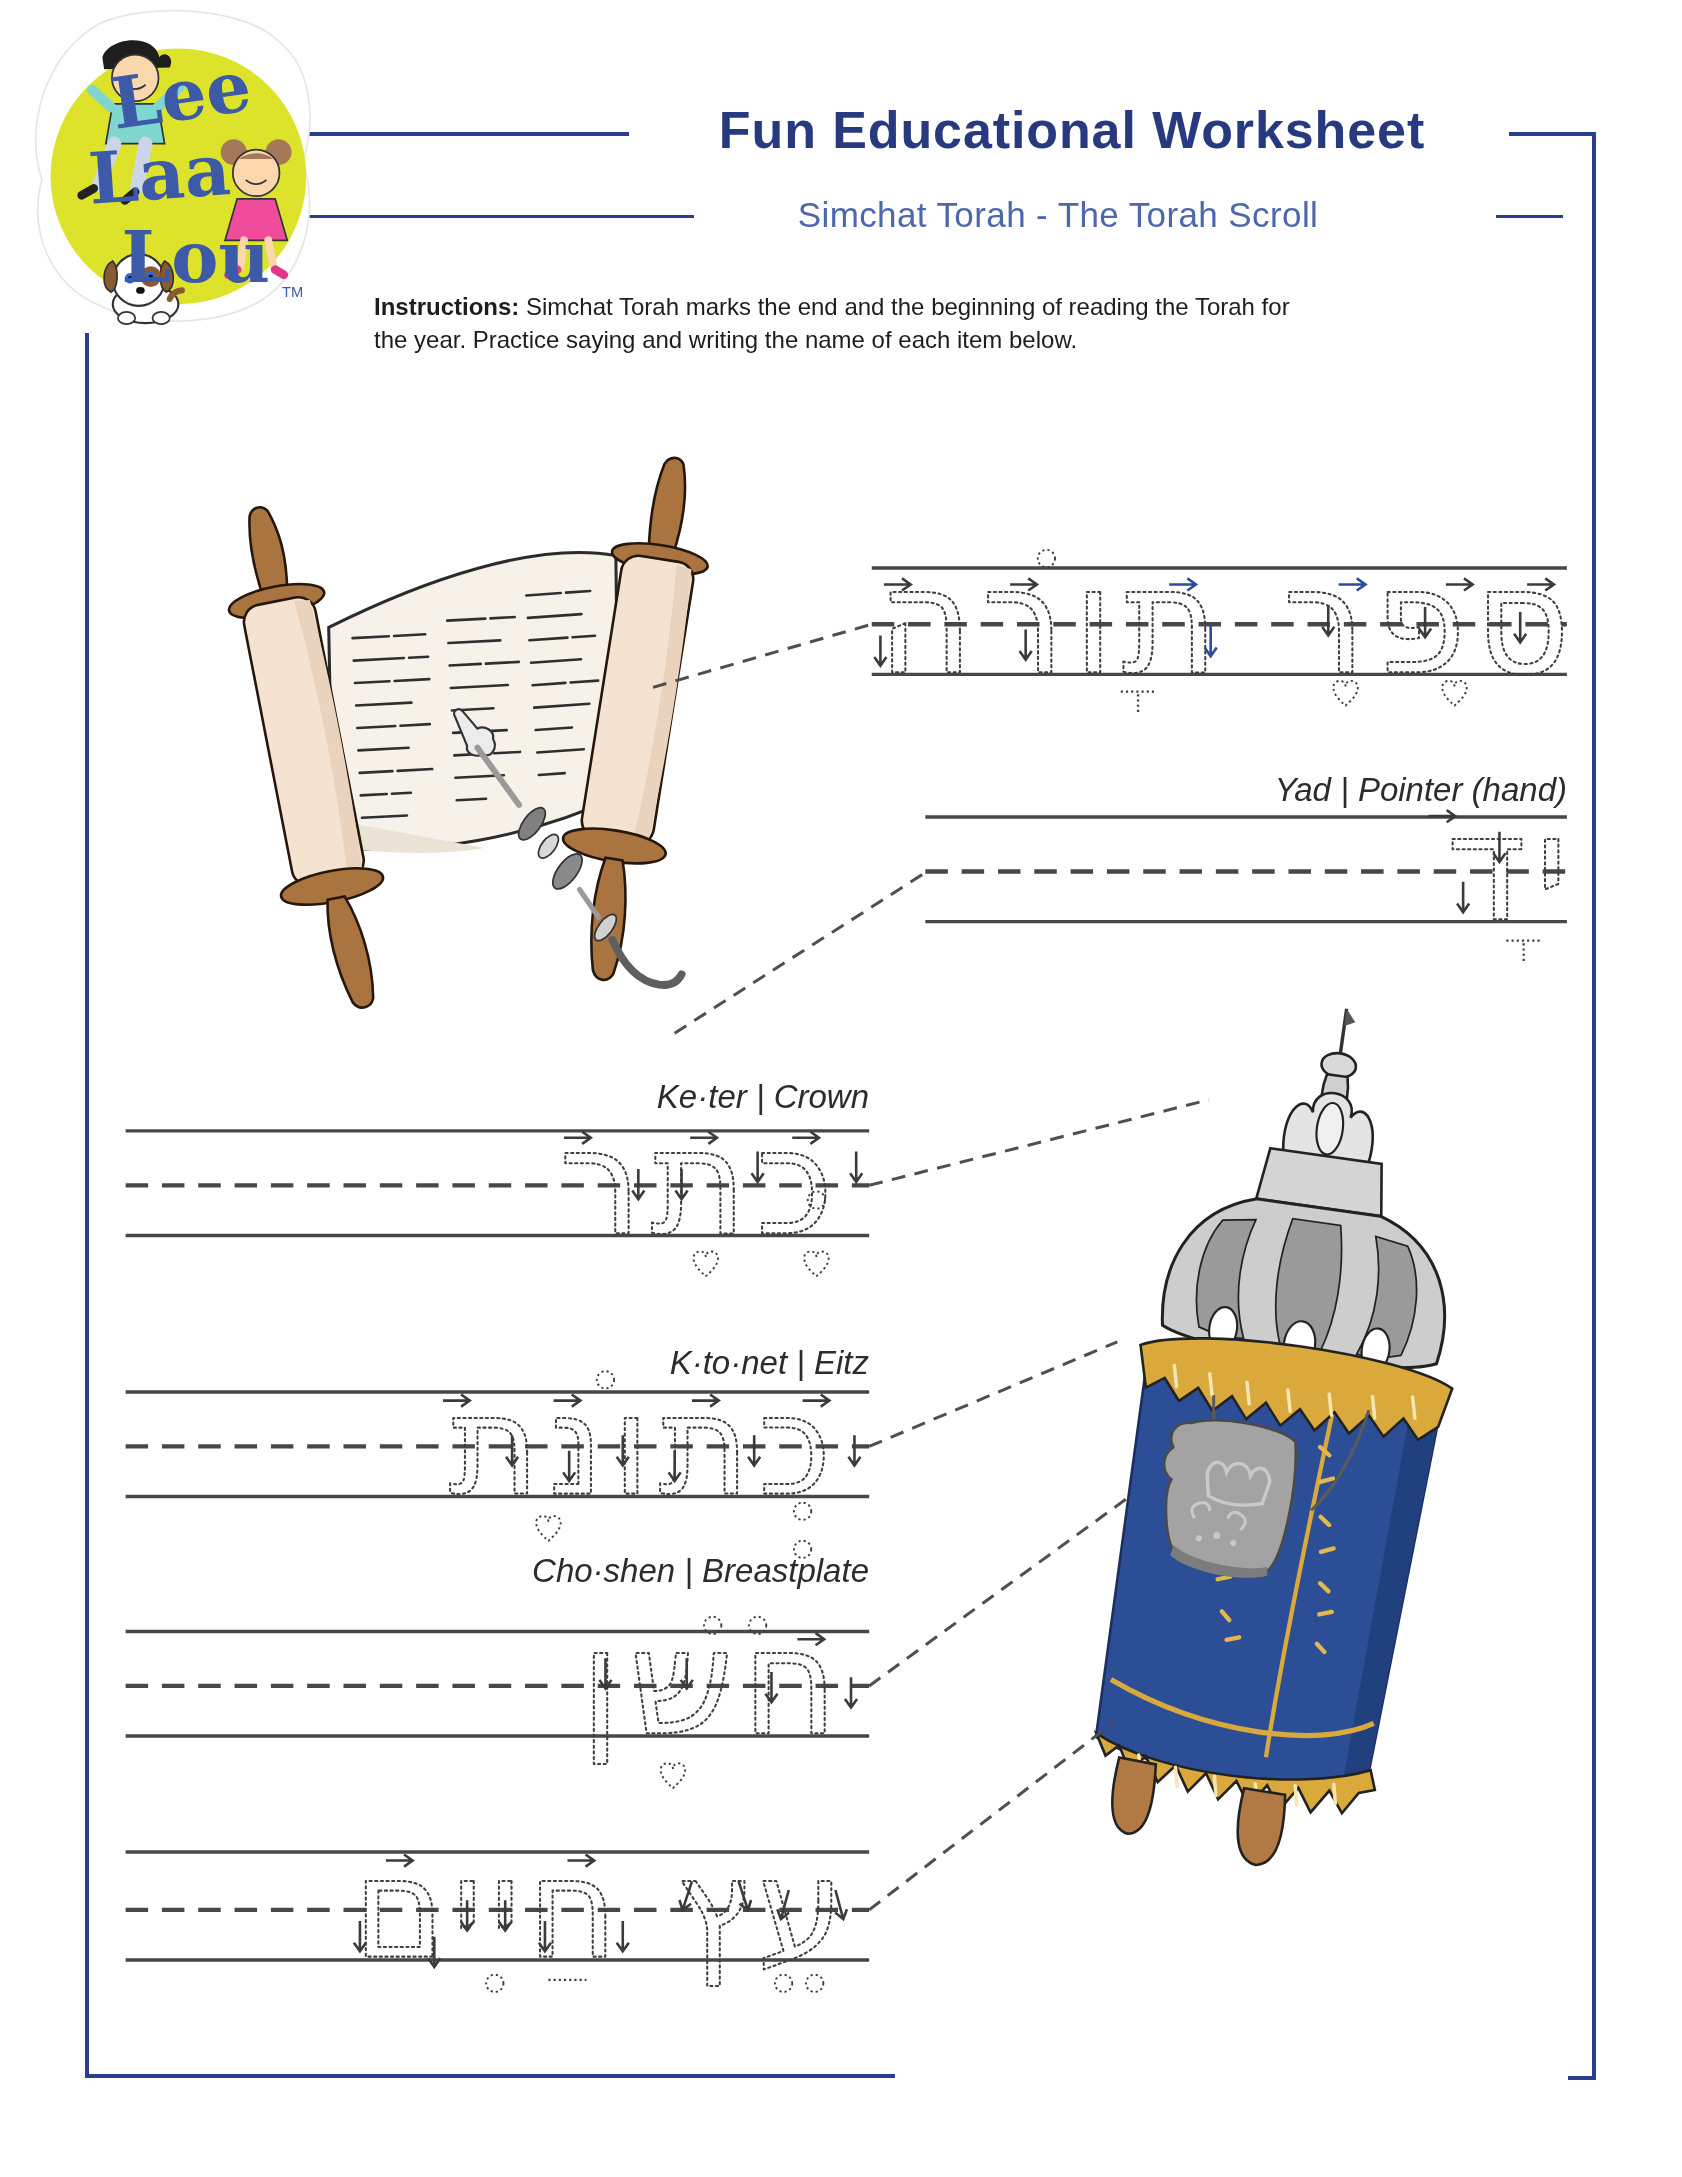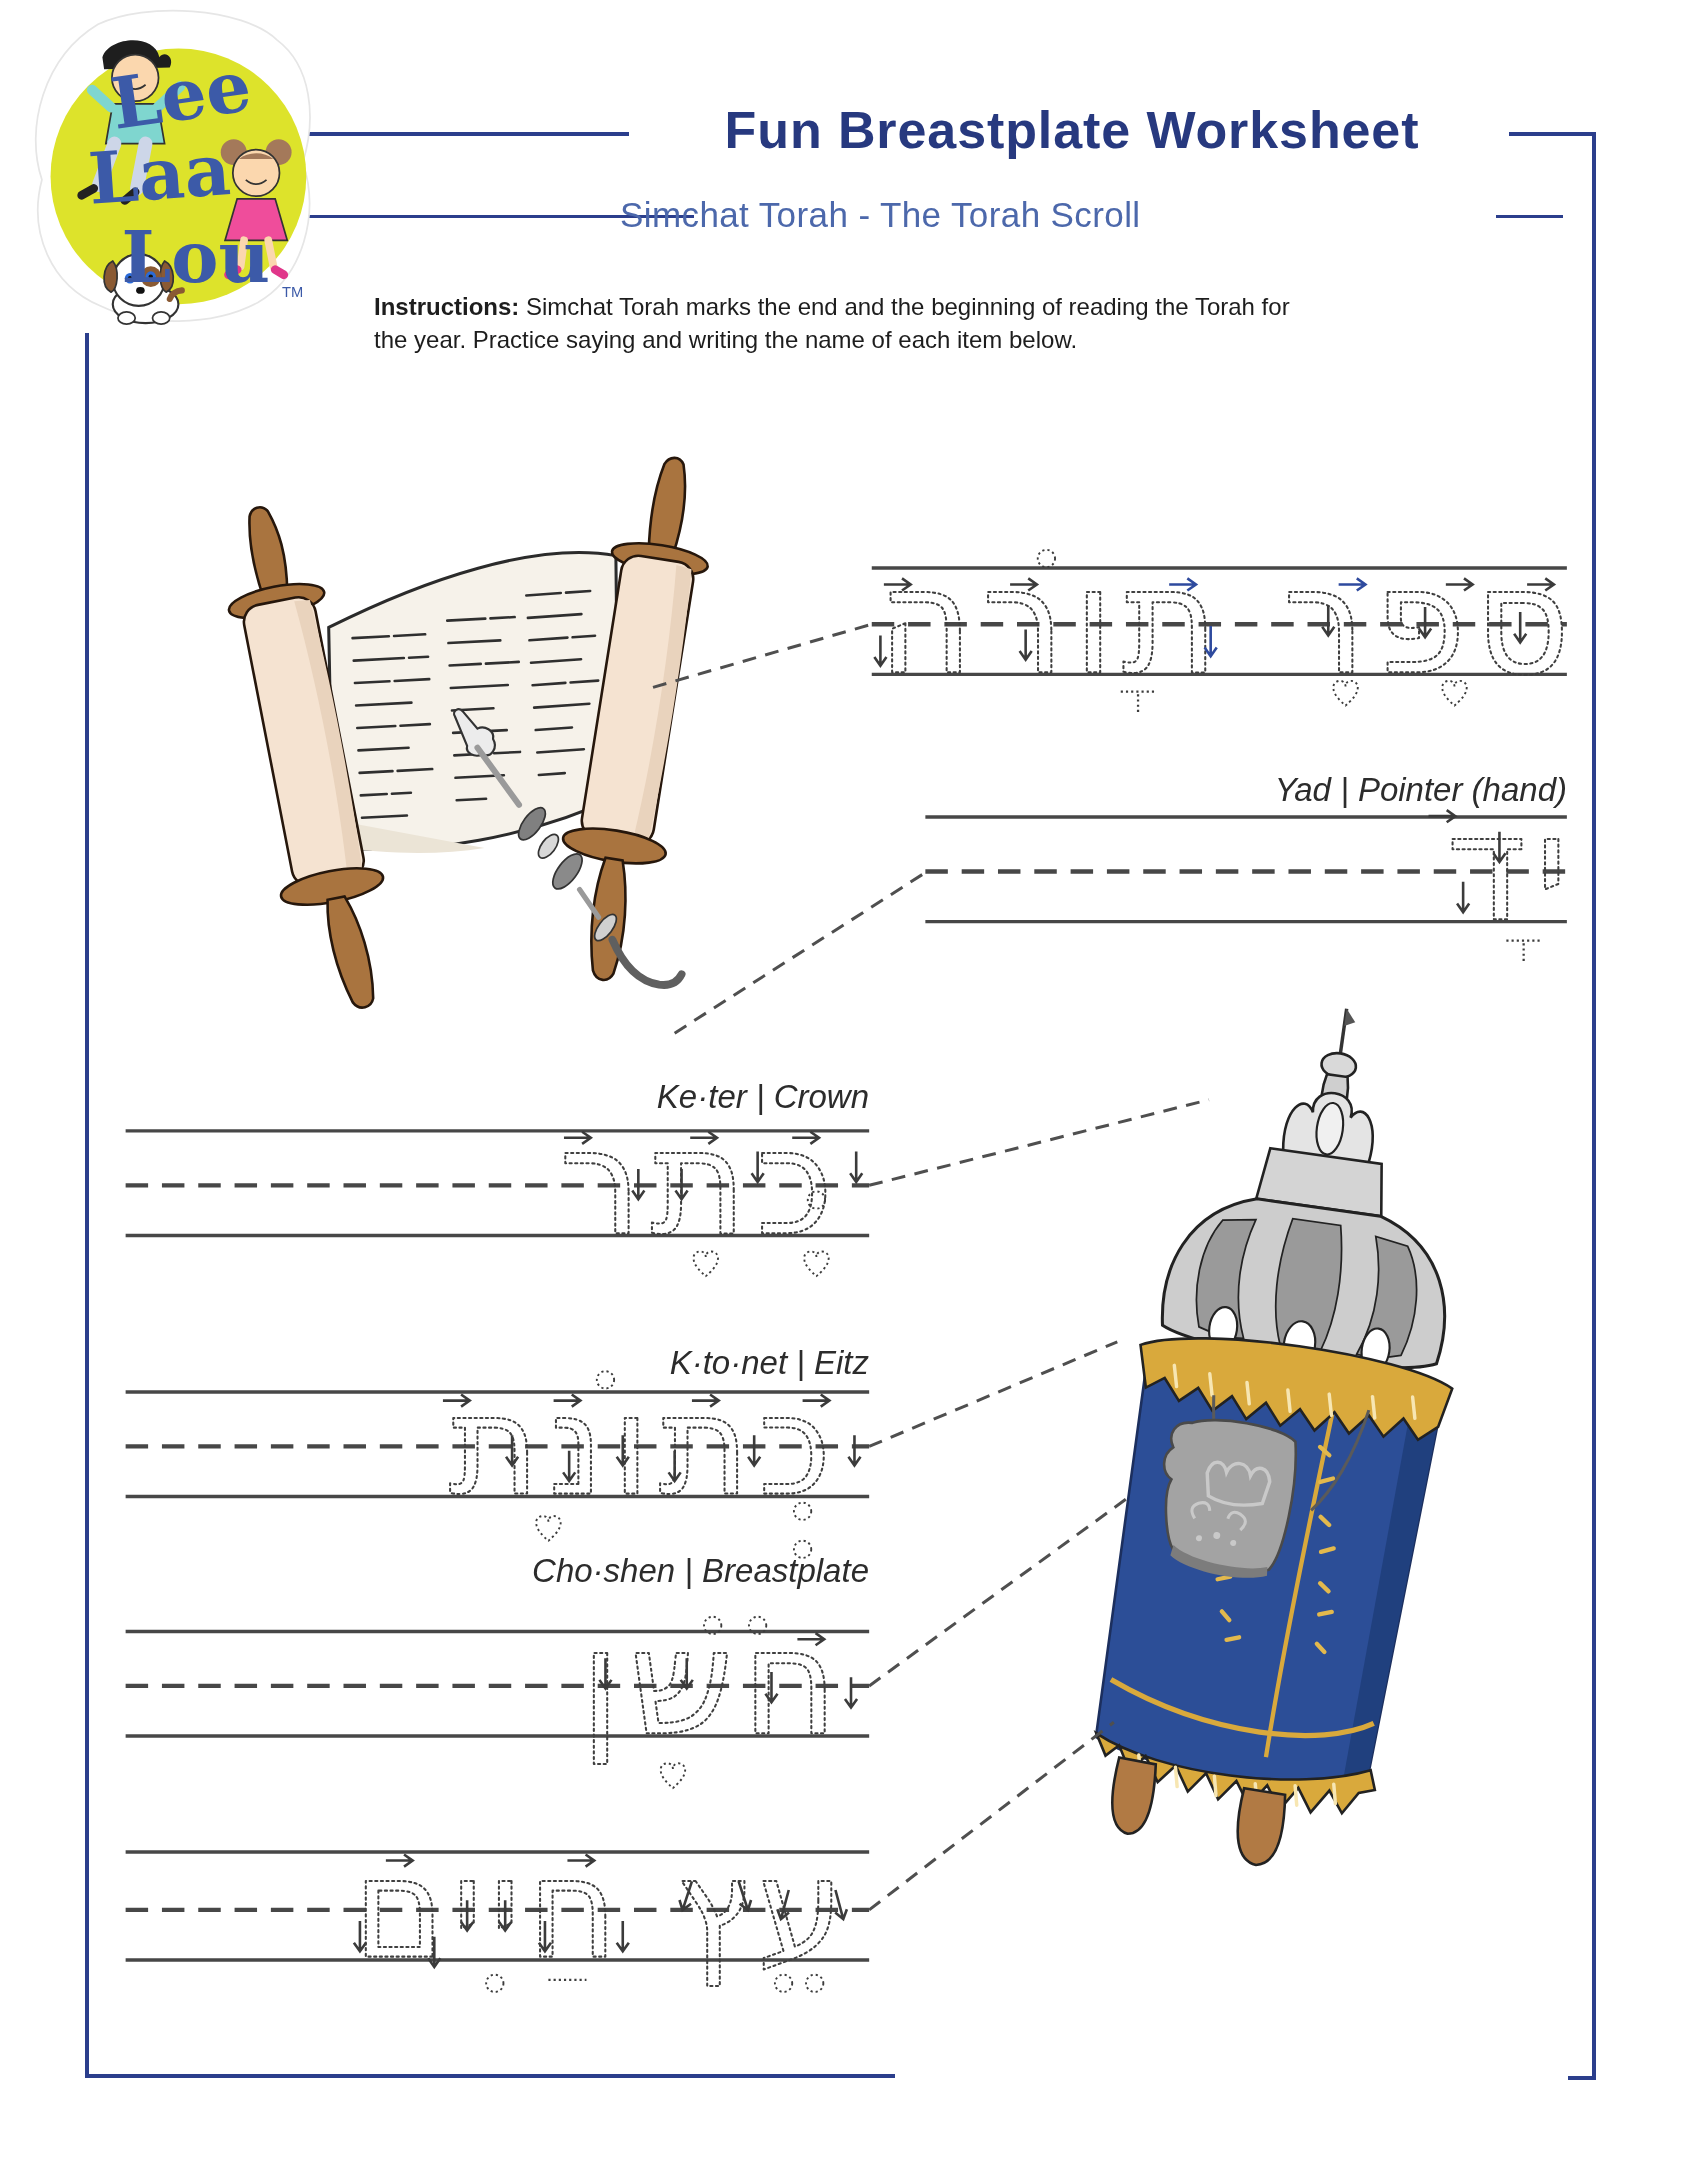--- a/index.html
+++ b/index.html
@@ -1,21 +1,21 @@
 <!DOCTYPE html>
 <html style="font-size:14px"><head>
 <meta charset="utf-8">
 <style>
   html,body{margin:0;padding:0;background:#ffffff;}
   .page{position:relative;width:1683px;height:2177px;background:#ffffff;overflow:hidden;
         font-family:"Liberation Sans",sans-serif;}
   .hline{position:absolute;background:#2b3e8c;}
   .title{position:absolute;left:657px;top:100px;width:830px;text-align:center;
          font-size:52px;font-weight:700;color:#27397f;letter-spacing:0.9px;}
-  .subtitle{position:absolute;left:620px;top:195px;width:830px;text-align:left;
+  .subtitle{position:absolute;left:643px;top:195px;width:830px;text-align:center;
          font-size:35px;font-weight:400;color:#4c68ab;letter-spacing:0.4px;}
   .instructions{position:absolute;left:374px;top:291px;width:947px;
          font-size:24px;line-height:1.36;color:#1d1d1d;}
   .instructions b{font-weight:700;}
   .p-label{position:absolute;font-style:italic;font-size:33px;color:#2c2c2c;
          text-align:right;white-space:nowrap;}
   .footer-text{position:absolute;left:899px;top:2056px;width:662px;text-align:center;
          font-size:30px;color:#2b3e8c;white-space:nowrap;}
   .logo-word{font-family:"DejaVu Serif",serif;font-weight:700;fill:#3c5aa8;}
   svg{position:absolute;overflow:visible;}
@@ -29,21 +29,21 @@
 
   <div class="hline" style="left:231px;top:132px;width:398px;height:3.5px;"></div>
   <div class="hline" style="left:1509px;top:132px;width:86px;height:3.5px;"></div>
   <div class="hline" style="left:227px;top:215px;width:467px;height:2.6px;"></div>
   <div class="hline" style="left:1496px;top:215px;width:67px;height:2.6px;"></div>
   <div class="hline" style="left:1592px;top:132px;width:3.5px;height:1947px;"></div>
   <div class="hline" style="left:85px;top:333px;width:3.5px;height:1743px;"></div>
   <div class="hline" style="left:85px;top:2074px;width:810px;height:3.5px;"></div>
   <div class="hline" style="left:1568px;top:2076px;width:28px;height:3.5px;"></div>
 
-  <div class="title">Fun Breastplate Worksheet</div>
+  <div class="title">Fun Educational Worksheet</div>
   <div class="subtitle">Simchat Torah - The Torah Scroll</div>
 
   <div class="instructions"><b>Instructions:</b><span> Simchat Torah marks the end and the beginning of reading the Torah for the year. Practice saying and writing the name of each item below.</span></div>
 
   <svg style="left:15.6px;top:7px;" width="311" height="324" viewBox="0 0 360 375">
     <path d="M95,20 C150,-6 262,0 302,38 C342,68 348,128 332,180 C352,240 332,312 280,342 C228,370 148,370 98,346 C40,322 14,260 30,200 C10,140 32,58 95,20 Z" fill="#ffffff" stroke="#e6e6e6" stroke-width="2"></path>
     <circle cx="188" cy="196" r="148" fill="#dde32b"></circle>
 
     <g>
       <path d="M100,58 C108,34 160,30 166,58 C172,50 184,58 178,70 L102,72 Z" fill="#1e1e1e"></path>

